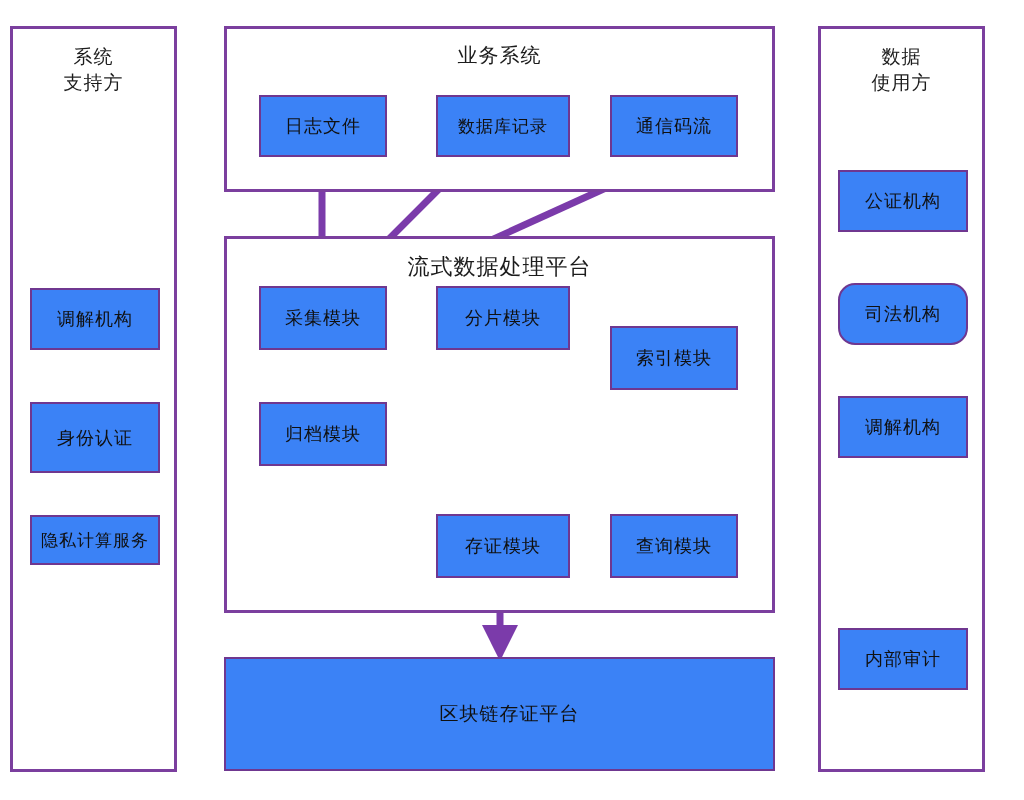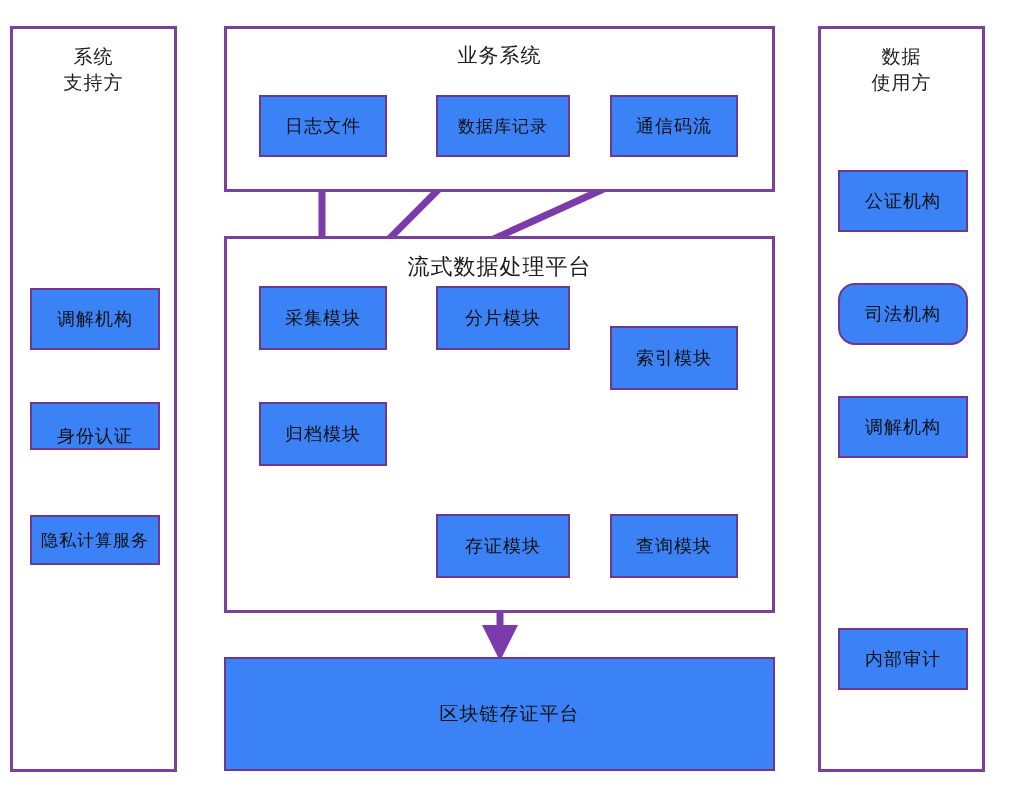--- a/index.html
+++ b/index.html
@@ -99,21 +99,21 @@
     </g>
   </svg>
 
   <div class="panel" style="left:10px; top:26px; width:167px; height:746px;">
     <div class="panel-title" style="top:14px;">系统
 支持方</div>
   </div>
   <div class="node" style="left:30px; top:288px; width:130px; height:62px;">
     <span>调解机构</span>
   </div>
-  <div class="node" style="left:30px; top:402px; width:130px; height:48px;align-items:flex-end;">
+  <div class="node" style="left:30px; top:402px; width:130px; height:71px;">
     <span>身份认证</span>
   </div>
   <div class="node small-txt" style="left:30px; top:515px; width:130px; height:50px;">
     <span>隐私计算服务</span>
   </div>
 
   <div class="panel" style="left:818px; top:26px; width:167px; height:746px;">
     <div class="panel-title" style="top:14px;">数据
 使用方</div>
   </div>

